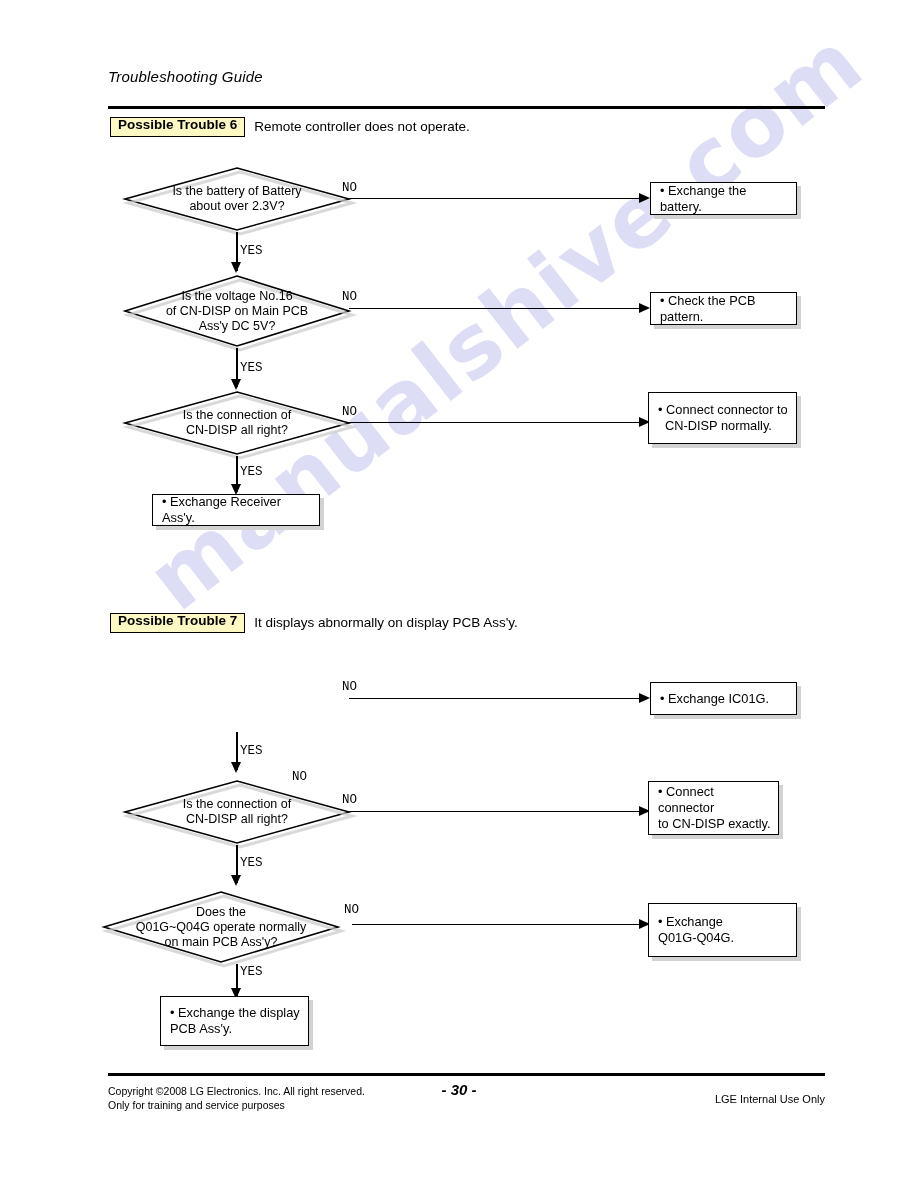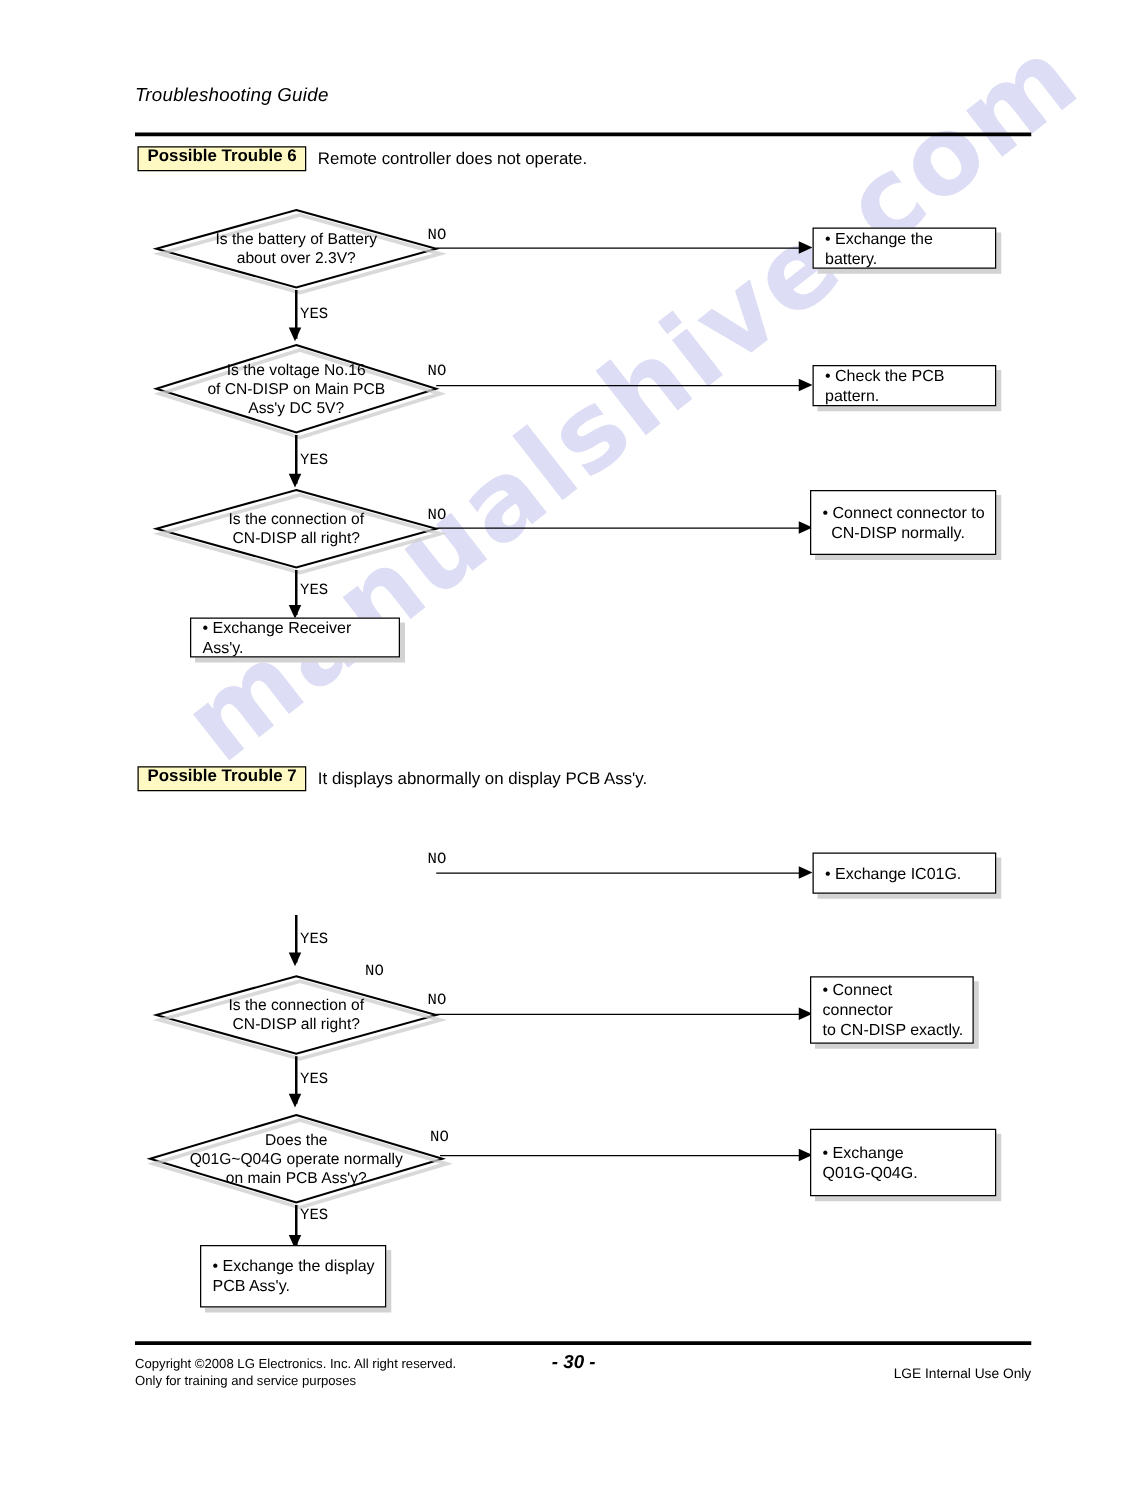--- a/index.html
+++ b/index.html
@@ -334,21 +334,21 @@
   <div class="hline" style="left:349px; top:811px; width:292px;"></div>
   <div class="arrow-right" style="left:639px; top:806px;"></div>
   <div class="edge-label" style="left:342px; top:793px;">NO</div>
   <div class="abox" style="left:648px; top:781px; width:131px; height:54px;">
     <div class="btxt"><span>• Connect connector</span><br><span>  to CN-DISP exactly.</span></div>
   </div>
   <div class="vline" style="left:236px; top:845px; height:38px;"></div>
   <div class="arrow-down" style="left:231px; top:875px;"></div>
   <div class="edge-label" style="left:240px; top:856px;">YES</div>
 
-  <div class="diamond" style="left:118px; top:890px; width:238px; height:74px;">
+  <div class="diamond" style="left:102px; top:890px; width:238px; height:74px;">
     <svg width="238" height="74" viewBox="0 0 238 74">
       <polygon points="119,2 236,37 119,72 2,37" fill="#ffffff" stroke="#000000" stroke-width="1.6"></polygon>
       <polygon points="122,6 239,41 122,76 5,41" fill="none" stroke="#cccccc" stroke-width="3" opacity="0.75"></polygon>
     </svg>
     <div class="dtext">
       <span>Does the</span>
       <span>Q01G~Q04G operate normally</span>
       <span>on main PCB Ass'y?</span>
     </div>
   </div>

